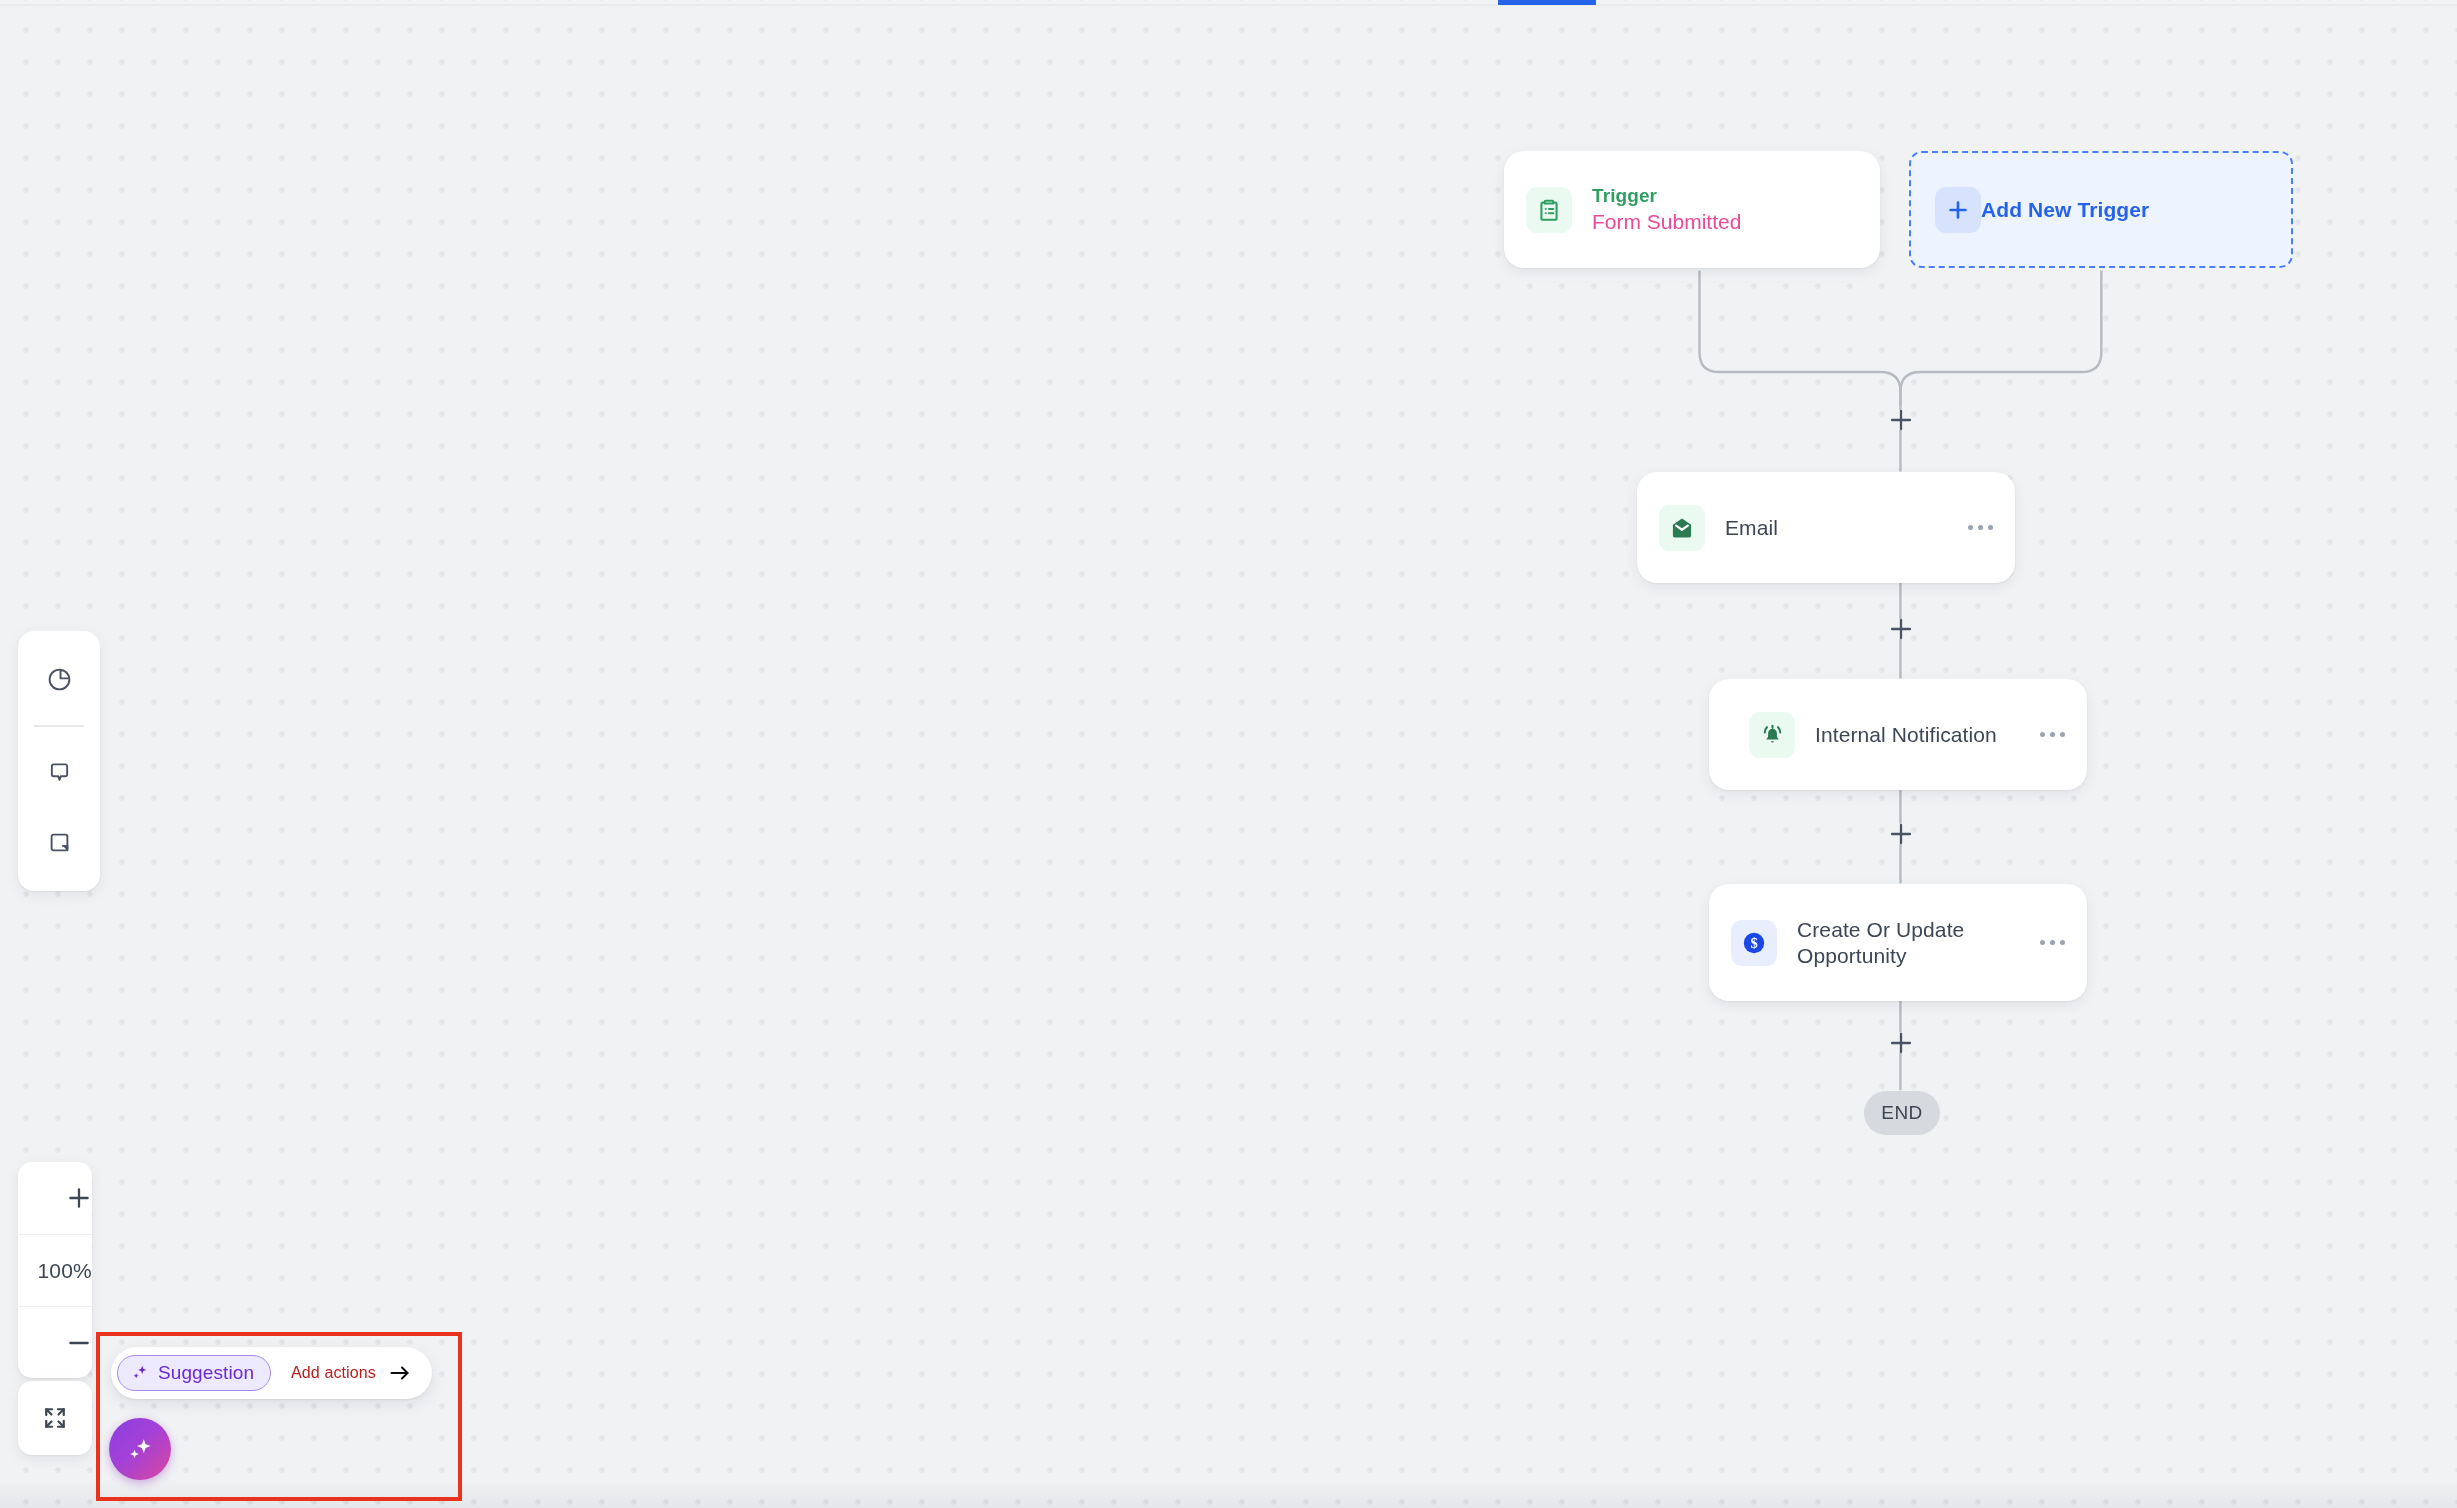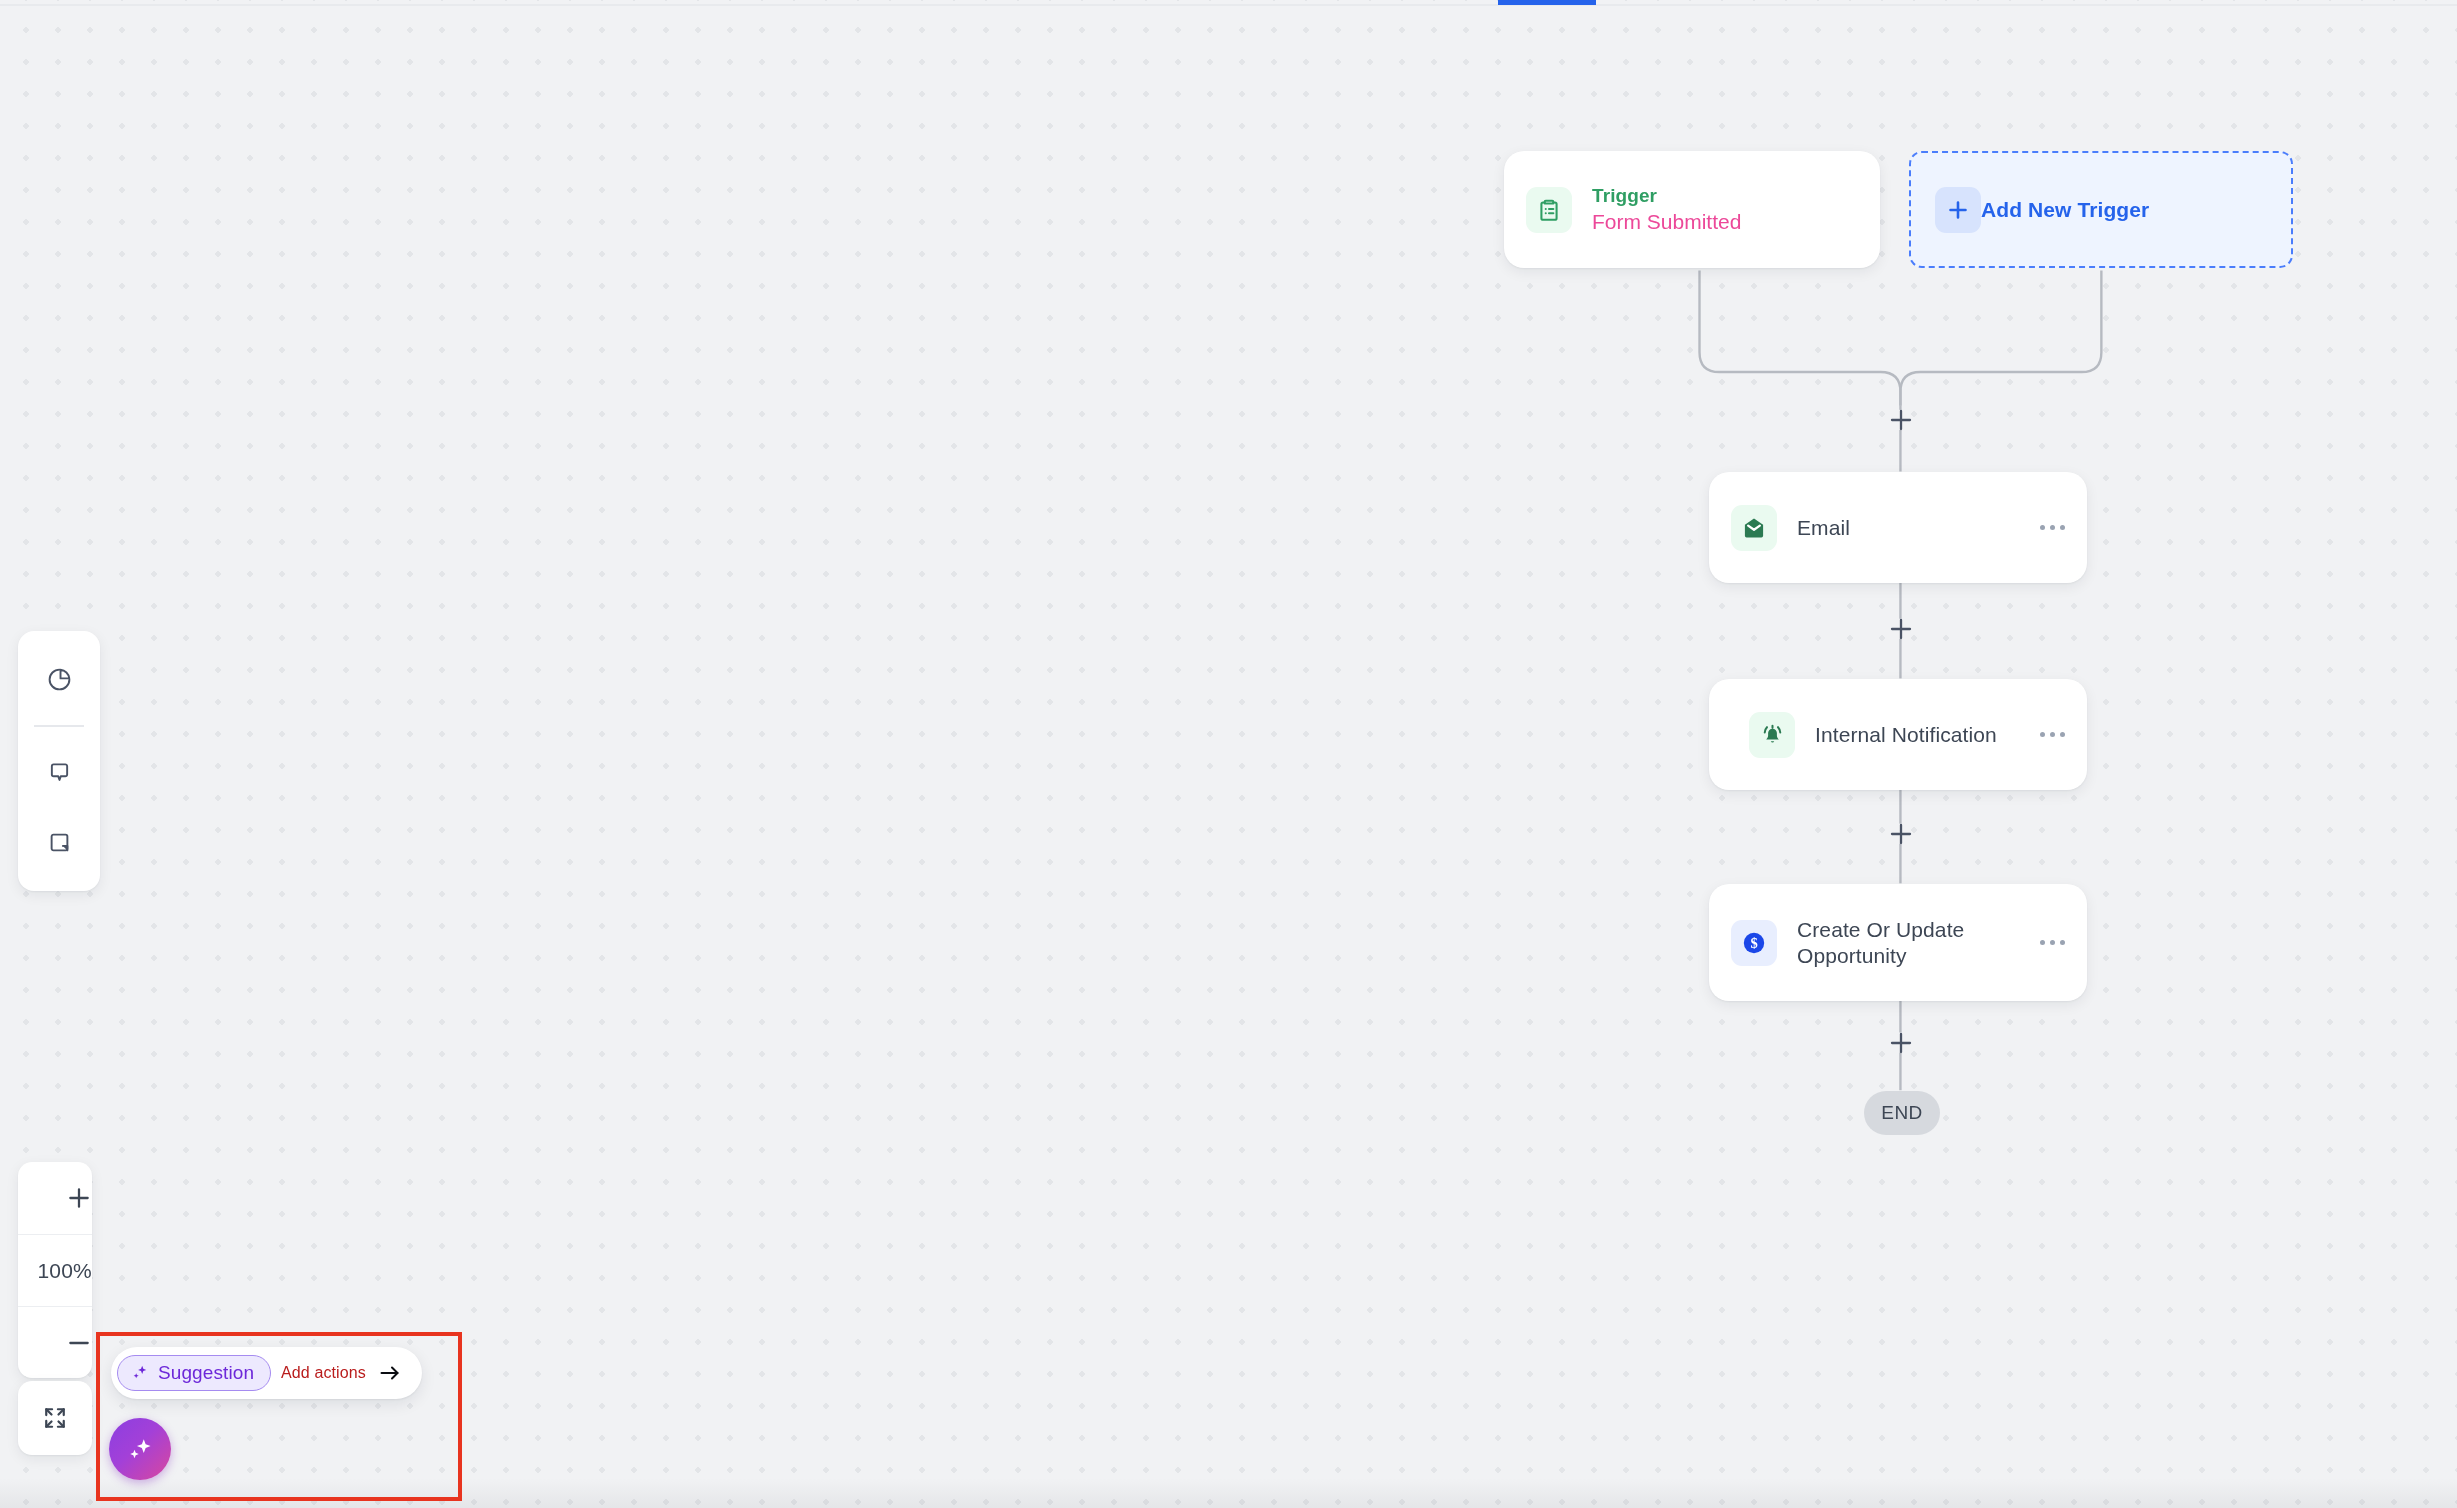--- a/index.html
+++ b/index.html
@@ -106,21 +106,21 @@
     background: #d7e3fd;
     display: flex; align-items: center; justify-content: center;
     flex: 0 0 auto;
   }
   .add-trigger-label {
     font-size: 21px; font-weight: 700; color: #2563eb;
     letter-spacing: 0.1px;
   }
 
   
-  #email-card      { left: 1709px; top: 472px; width: 378px; height: 111px; }
+  #email-card      { left: 1637px; top: 472px; width: 378px; height: 111px; }
   #notif-card      { left: 1709px; top: 679px; width: 378px; height: 111px; padding-left: 40px; }
   #opportunity-card{ left: 1709px; top: 884px; width: 378px; height: 117px; }
 
   
   #end-node {
     position: absolute; left: 1864px; top: 1091px;
     width: 76px; height: 44px;
     background: #d6d9de; border-radius: 22px;
     display: flex; align-items: center; justify-content: center;
     font-size: 19px; color: #3d4654; letter-spacing: 0.4px;
@@ -178,21 +178,21 @@
     pointer-events: none;
   }
 
   #suggestion-pill {
     position: absolute; left: 111px; top: 1347px;
     height: 52px;
     background: #ffffff;
     border-radius: 26px;
     box-shadow: 0 1px 2px rgba(16,24,40,0.06), 0 5px 16px rgba(16,24,40,0.09);
     display: flex; align-items: center;
-    padding: 0 20px 0 6px; gap: 10px;
+    padding: 0 20px 0 6px; gap: 20px;
     z-index: 16; cursor: pointer;
   }
   .suggestion-badge {
     display: flex; align-items: center; gap: 8px;
     background: #ede9fe;
     border: 1.6px solid #a58bf0;
     border-radius: 20px;
     padding: 6px 16px 6px 12px;
   }
   .suggestion-badge-text {

